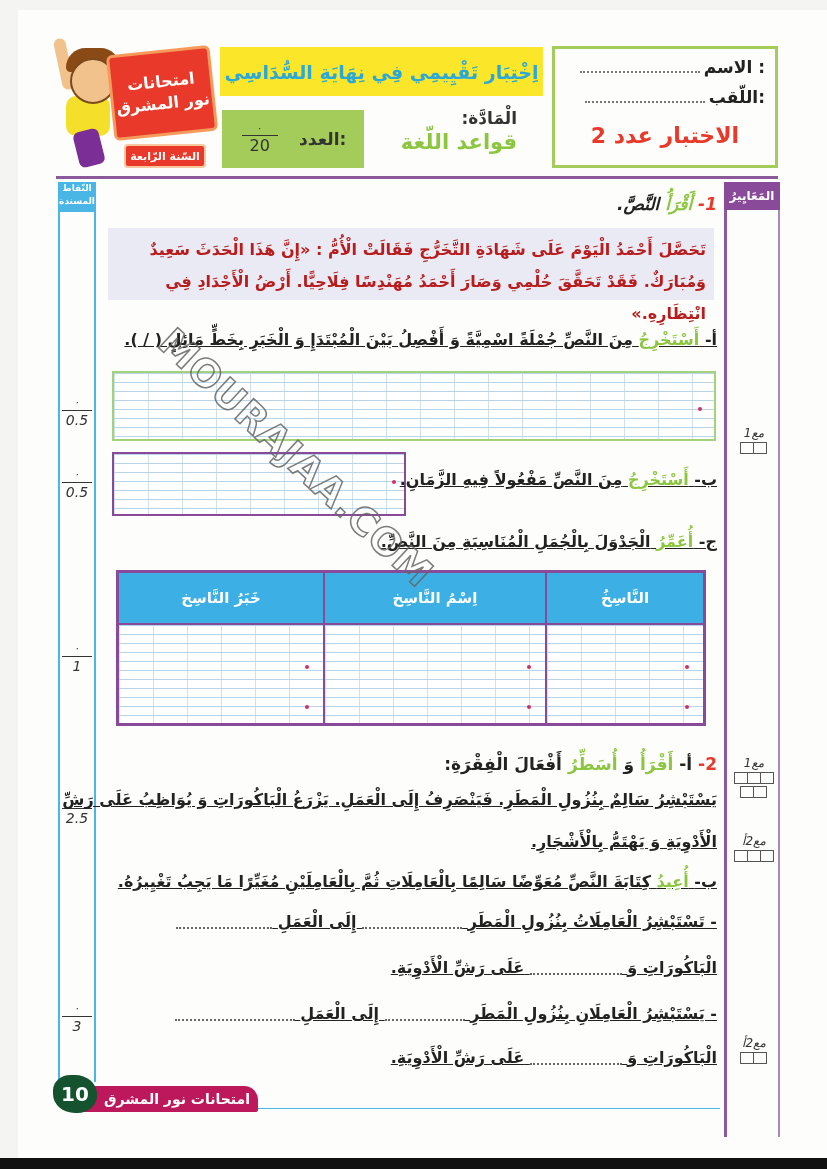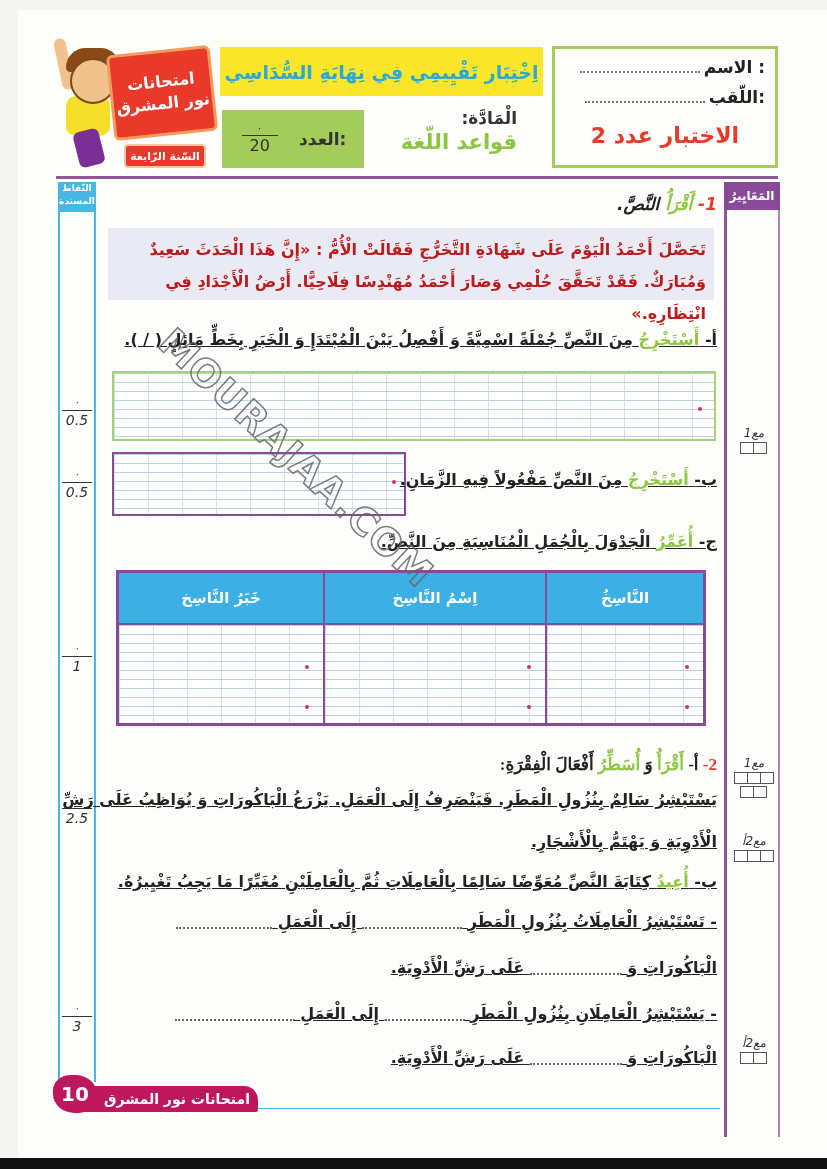--- a/index.html
+++ b/index.html
@@ -74,21 +74,21 @@
   .tcol.w2 { flex: 0 0 222px; text-align: center; }
   .tcol.w3 { flex: 1; }
   .thead { height: 52px; background: #3cb0e4; color: #fff; font-weight: bold; font-size: 15px; display: flex; align-items: center; justify-content: center; border-bottom: 2px solid #8a4a9a; }
   .tbody { flex: 1; position: relative; }
 
   .fill { display: inline-block; border-bottom: 2px dotted #666; height: 12px; vertical-align: middle; }
 
   .footer-band { position: absolute; left: 82px; top: 1086px; width: 176px; height: 26px; background: #be185d; border-radius: 2px 14px 2px 2px; color: #fff; font-weight: bold; font-size: 14px;
                  display: flex; align-items: center; justify-content: center; padding-left: 14px; }
   .footer-line { position: absolute; left: 250px; top: 1108px; width: 470px; height: 1px; background: #4ab6e6; }
-  .page-no { position: absolute; left: 53px; top: 1075px; width: 44px; height: 38px; background: #be185d; border-radius: 40% 50% 45% 50%; color: #fff; font-weight: bold; font-size: 20px;
+  .page-no { position: absolute; left: 53px; top: 1075px; width: 44px; height: 38px; background: #14532d; border-radius: 40% 50% 45% 50%; color: #fff; font-weight: bold; font-size: 20px;
              display: flex; align-items: center; justify-content: center; }
 
   .watermark { position: absolute; left: 180px; top: 320px; font-size: 38px; font-weight: bold; color: transparent; -webkit-text-stroke: 1.5px #666; transform: rotate(43deg); transform-origin: left top; letter-spacing: 1px; opacity: 0.85; }
 </style>
 </head>
 <body>
 
 <div class="page"></div>
 <div class="bottom-bar"></div>
 
@@ -231,21 +231,21 @@
   </div>
   <div class="tcol w3">
     <div class="thead">خَبَرُ النَّاسِخ</div>
     <div class="tbody grid">
       <span class="pdot" style="right:14px; top:40px;"></span>
       <span class="pdot" style="right:14px; top:80px;"></span>
     </div>
   </div>
 </div>
 
-<div class="q-head rtl" style="top:754px;font-family:Liberation Serif, serif;">
+<div class="q-head rtl" style="top:754px;">
   <span class="q-num">2-</span>
   <span>أ-</span>
   <span class="green">أَقْرَأُ</span>
   <span>وَ</span>
   <span class="green">أُسَطِّرُ</span>
   <span>أَفْعَالَ الْفِقْرَةِ:</span>
 </div>
 <div class="line-text rtl" style="right:110px; top:790px;">يَسْتَبْشِرُ سَالِمٌ بِنُزُولِ الْمَطَرِ. فَيَنْصَرِفُ إِلَى الْعَمَلِ. يَزْرَعُ الْبَاكُورَاتِ وَ يُوَاظِبُ عَلَى رَشِّ</div>
 <div class="line-text rtl" style="right:110px; top:832px;">الْأَدْوِيَةِ وَ يَهْتَمُّ بِالْأَشْجَارِ.</div>
 

